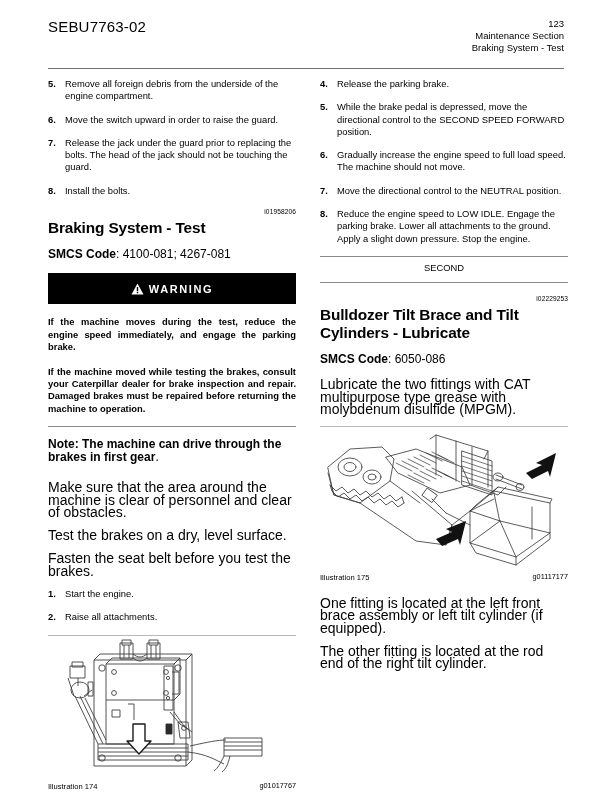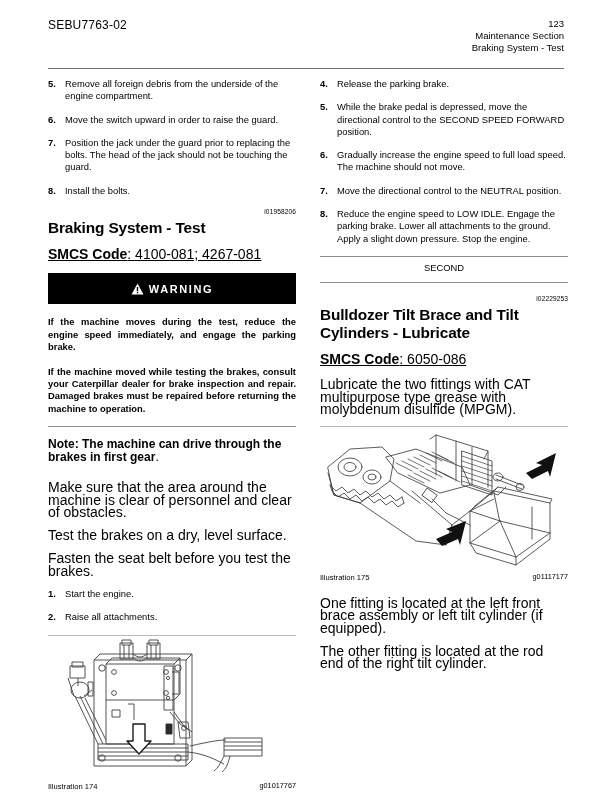--- a/index.html
+++ b/index.html
@@ -27,21 +27,21 @@
   .header {
     position: absolute;
     left: 48px;
     top: 18px;
     width: 516px;
     height: 44px;
   }
   .hdr-left {
     position: absolute;
     left: 0; top: 0;
-    font-size: 12px;
+    font-size: 15px;
     letter-spacing: 0.2px;
   }
   .hdr-right {
     position: absolute;
     right: 0; top: 0;
     text-align: right;
     font-size: 9.5px;
     line-height: 12.2px;
   }
   .hdr-right div { white-space: nowrap; }
@@ -94,24 +94,23 @@
   }
 
   h1.sec-title {
     font-size: 15.4px;
     font-weight: bold;
     line-height: 18px;
     margin: 4px 0 11px 0;
     letter-spacing: -0.15px;
   }
   .smcs {
-    font-size: 14px;
+    font-size: 12px;
     line-height: 12.3px;
     margin-bottom: 13px;
-    text-decoration: underline;
   }
   .smcs b { font-weight: bold; }
 
   
   .warn-bar {
     background: #000000;
     height: 31px;
     display: flex;
     align-items: center;
     justify-content: center;
@@ -210,21 +209,21 @@
     <div class="step">
       <span class="num">5.</span>
       <span>Remove all foreign debris from the underside of the engine compartment.</span>
     </div>
     <div class="step">
       <span class="num">6.</span>
       <span>Move the switch upward in order to raise the guard.</span>
     </div>
     <div class="step">
       <span class="num">7.</span>
-      <span>Position the jack under the guard prior to replacing the bolts. The head of the jack should not be touching the guard.</span>
+      <span>Release the jack under the guard prior to replacing the bolts. The head of the jack should not be touching the guard.</span>
     </div>
     <div class="step">
       <span class="num">8.</span>
       <span>Install the bolts.</span>
     </div>
 
     <div class="refno" style="margin-top:4px;">i01958206</div>
 
     <h1 class="sec-title">Braking System - Test</h1>
 

